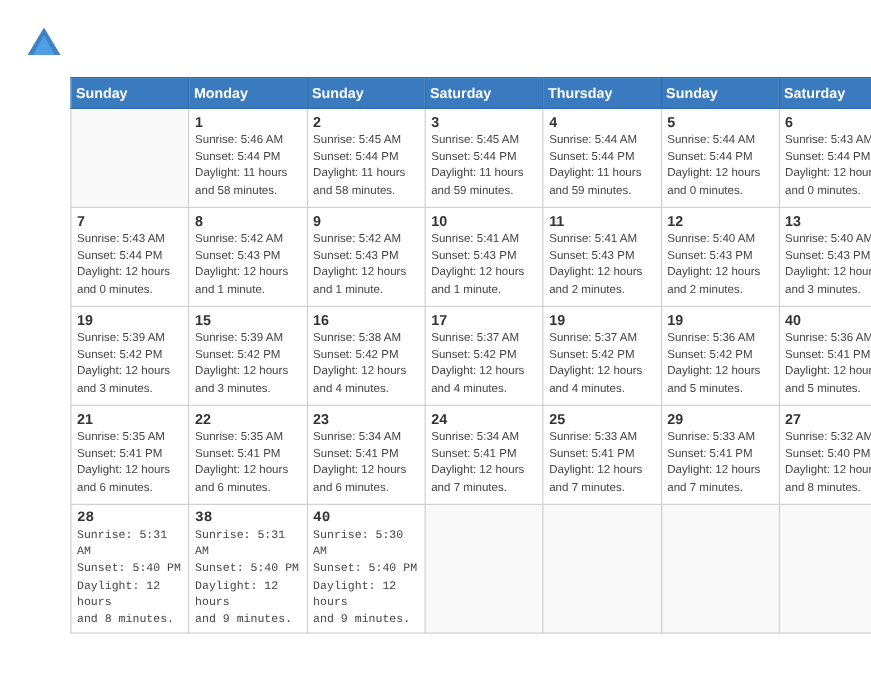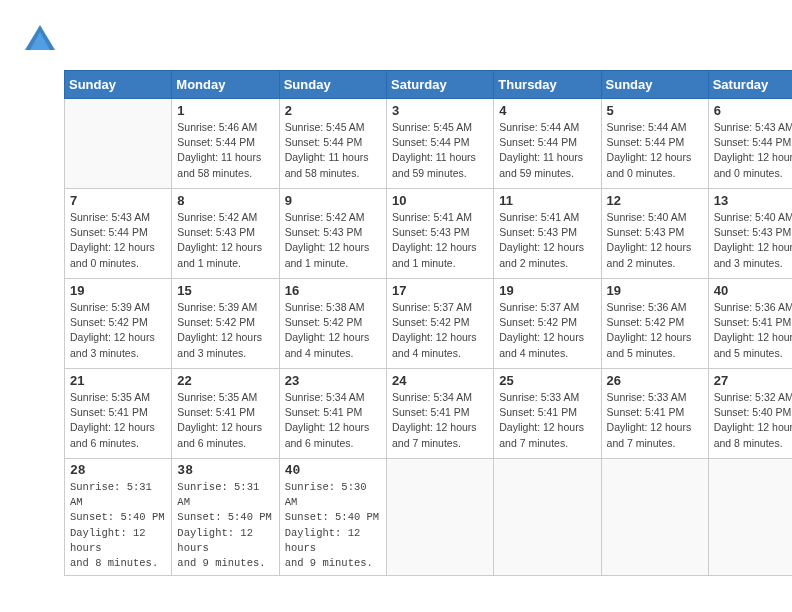--- a/index.html
+++ b/index.html
@@ -224,21 +224,21 @@
         </td>
         <td>
           <div class="day-num">24</div>
           <div class="day-info">Sunrise: 5:34 AM<br>Sunset: 5:41 PM<br>Daylight: 12 hours<br>and 7 minutes.</div>
         </td>
         <td>
           <div class="day-num">25</div>
           <div class="day-info">Sunrise: 5:33 AM<br>Sunset: 5:41 PM<br>Daylight: 12 hours<br>and 7 minutes.</div>
         </td>
         <td>
-          <div class="day-num">26</div>
+          <div class="day-num">29</div>
           <div class="day-info">Sunrise: 5:33 AM<br>Sunset: 5:41 PM<br>Daylight: 12 hours<br>and 7 minutes.</div>
         </td>
         <td>
           <div class="day-num">27</div>
           <div class="day-info">Sunrise: 5:32 AM<br>Sunset: 5:40 PM<br>Daylight: 12 hours<br>and 8 minutes.</div>
         </td>
       </tr>
       <tr>
         <td>
           <div class="day-num">28</div>

